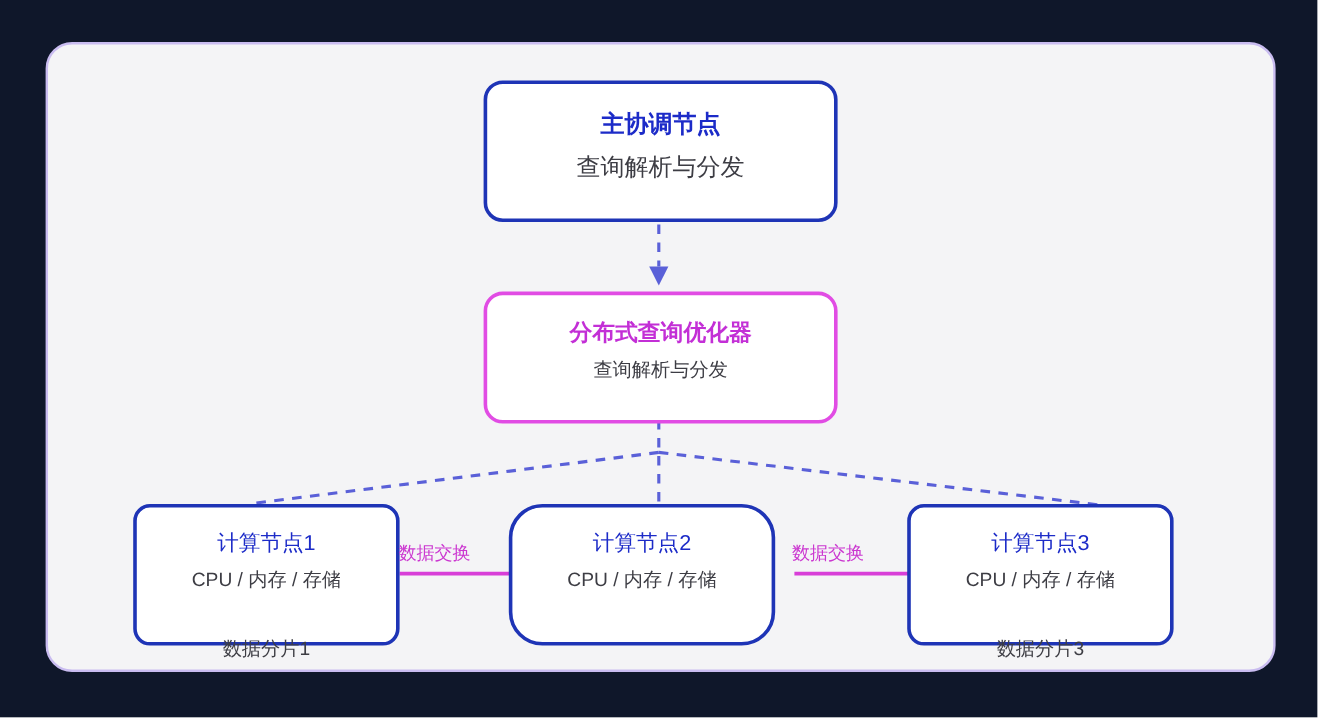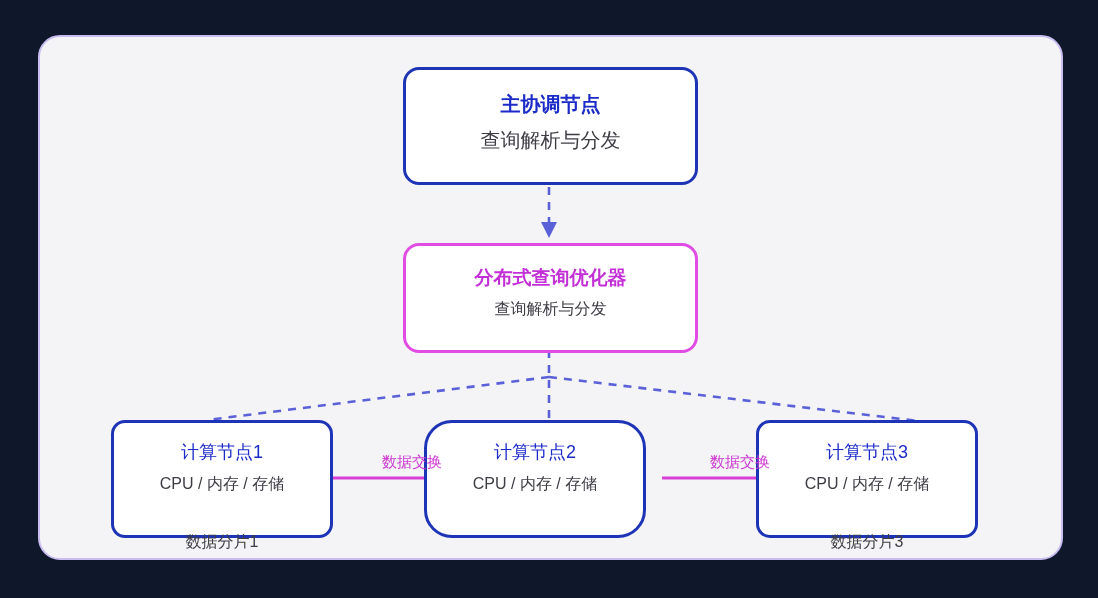--- a/index.html
+++ b/index.html
@@ -87,21 +87,21 @@
     font-size: 16px; color: #3d3d44; line-height: 30px;
   }
   .compute .shard-line {
     font-size: 16px; color: #3d3d44; line-height: 30px; margin-top: 28px;
   }
 
   .exchange-label {
     position: absolute;
     top: 452px;
     width: 110px;
-    text-align: right;
+    text-align: left;
     font-size: 15px;
     color: #cb36d0;
     line-height: 20px;
   }
   .exchange-label-1 { left: 332px; }
   .exchange-label-2 { left: 660px; }
 </style>
 </head>
 <body>
 

